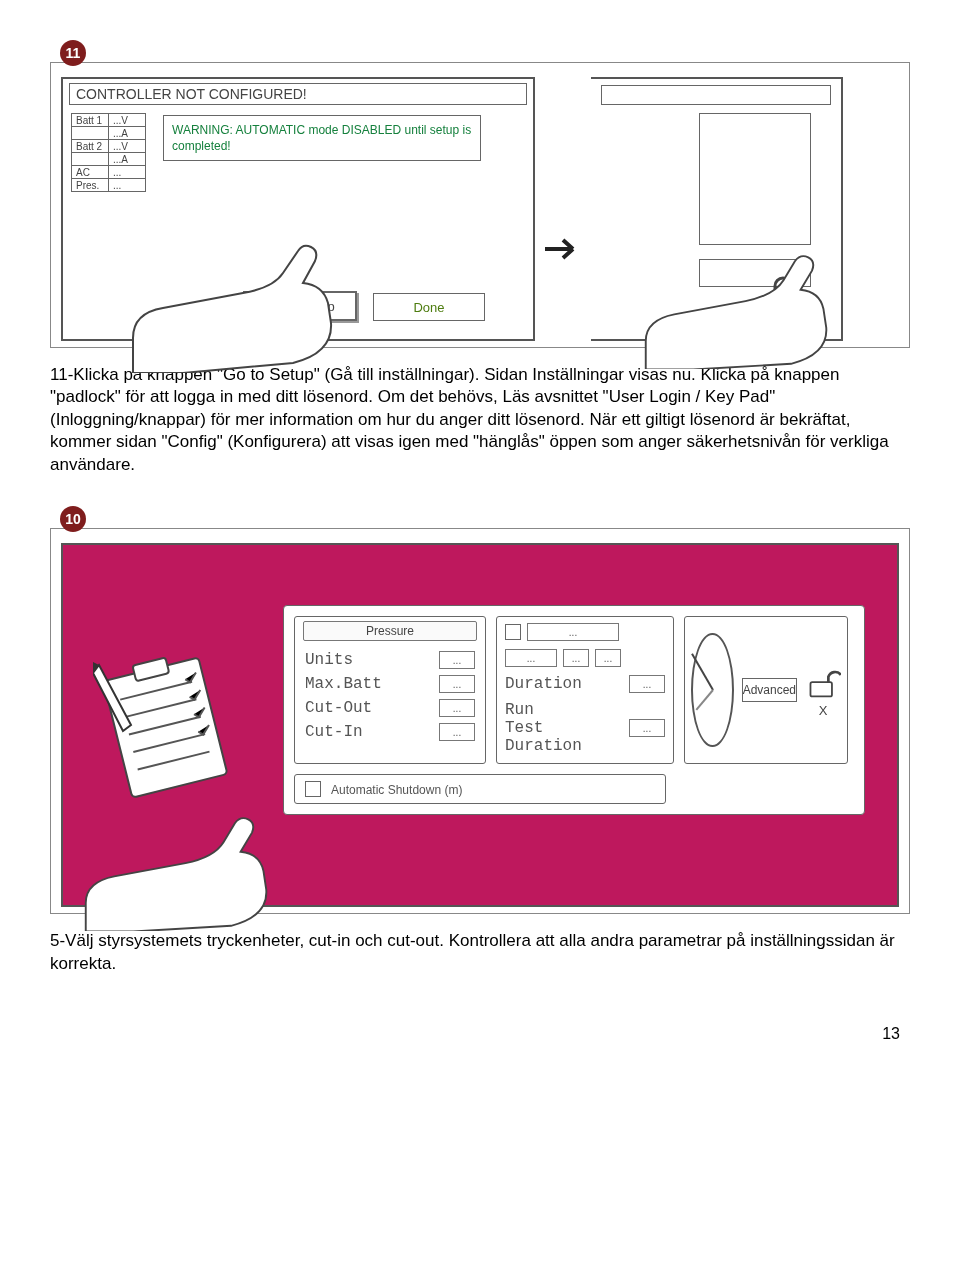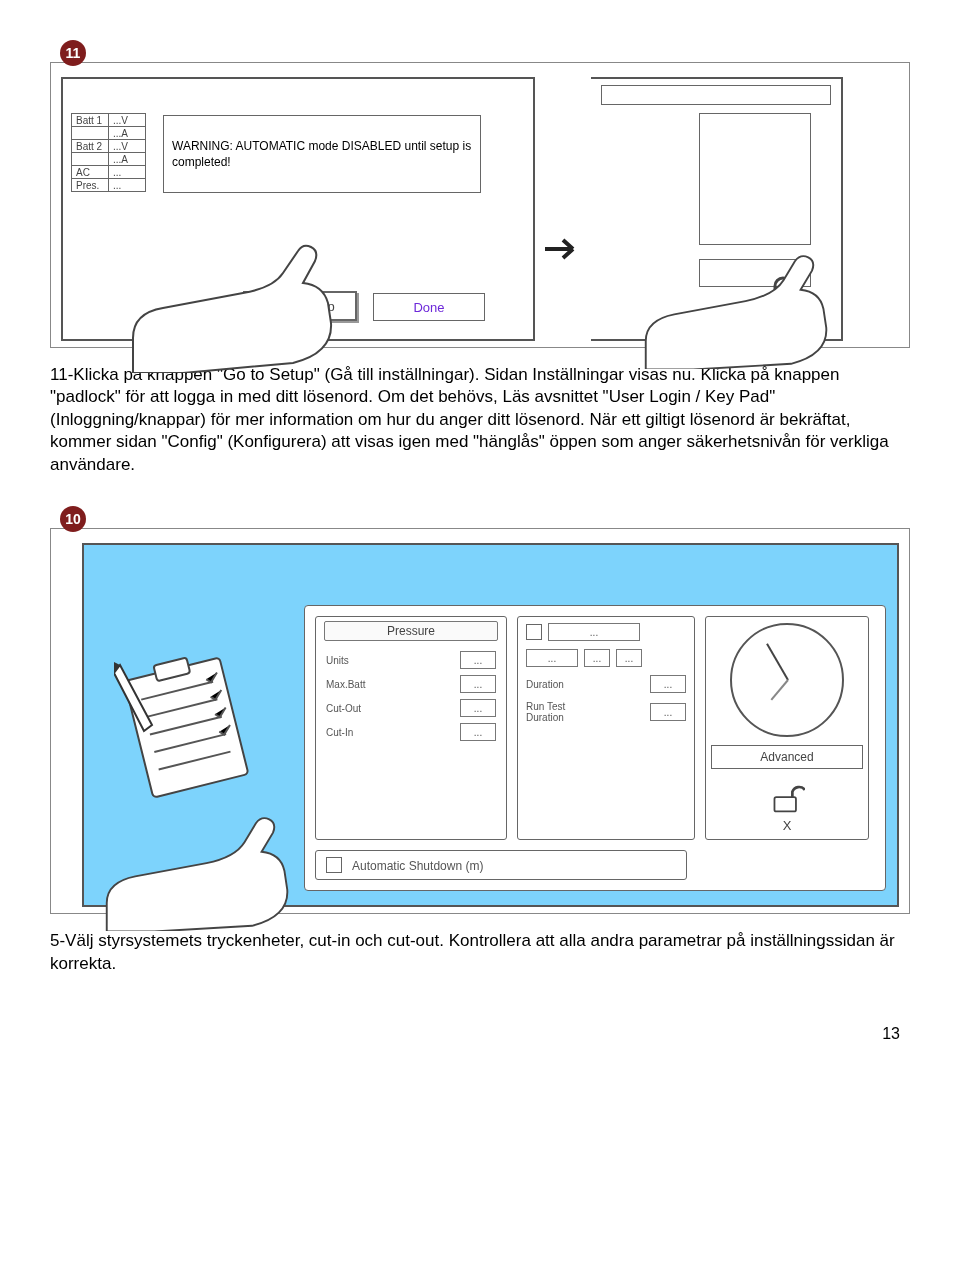--- a/index.html
+++ b/index.html
@@ -68,24 +68,24 @@
     color: #444;
     min-width: 28px;
     height: 12px;
     margin-top: 20px;
   }
   .fig11-warning {
     position: absolute;
     top: 36px; left: 100px;
     width: 300px;
     border: 1px solid #666;
-    padding: 22px 8px;
+    padding: 6px 8px;
     font-size: 12px;
     line-height: 1.35;
-    color: #000000;
+    color: #15803d;
   }
   .fig11-btn {
     position: absolute;
     bottom: 18px;
     width: 110px;
     height: 26px;
     border: 1px solid #666;
     display: flex;
     align-items: center;
     justify-content: center;
@@ -93,21 +93,21 @@
     color: #444;
     background: #fff;
   }
   .fig11-btn.setup {
     left: 180px;
     border-width: 2px;
     box-shadow: 2px 2px 0 #999;
   }
   .fig11-btn.done {
     left: 310px;
-    color: #6d28d9;
+    color: #4d7c0f;
   }
   .fig11-arrow {
     align-self: center;
     margin-top: 80px;
   }
   .fig11-right {
     border: 2px solid #555;
     width: 250px;
     height: 260px;
     border-left: none;
@@ -149,22 +149,21 @@
     line-height: 1.32;
     margin: 14px 0 30px 0;
     color: #000;
   }
 
   
   .fig12-inner {
     border: 2px solid #555;
     height: 360px;
     position: relative;
-    background: #7dd3fc;
-    margin-left: 21px;
+    background: #be185d;
   }
   .clipboard {
     position: absolute;
     left: 30px; top: 100px;
   }
   .config-panel {
     position: absolute;
     left: 220px; top: 60px;
     width: 560px;
     border: 1px solid #666;
@@ -187,36 +186,36 @@
     padding: 6px 10px 8px 10px;
     display:flex; flex-direction:column; gap:6px;
   }
   .cp-pressure .hdr {
     text-align:center; font-size:12px; color:#444;
     border:1px solid #777; border-radius:2px;
     margin:-2px -2px 4px -2px; padding:2px 0;
     background:#fafafa;
   }
   .cp-field { display:flex; align-items:center; justify-content:space-between; gap:6px;}
-  .cp-field .lab { font-size:10px; }
+  .cp-field .lab { font-size:16px;font-family:Liberation Mono, monospace; }
   .cp-val {
     border:1px solid #777; width:34px; height:16px;
     display:flex; align-items:center; justify-content:center;
     font-size:10px; color:#555;
   }
   .cp-mid {
     width:160px;
     padding:6px 8px 8px 8px;
     display:flex; flex-direction:column; gap:8px;
   }
   .cp-mid .top-line { display:flex; align-items:center; gap:6px;}
   .chk { width:14px; height:14px; border:1px solid #666; }
   .cp-gauge {
     width:150px; padding:6px;
-    display:flex; flex-direction:column; align-items:center; gap:8px;
+    display:flex; align-items:center; gap:8px;
   }
   .cp-gauge .dial {
     width:110px; height:110px; border:2px solid #555; border-radius:50%;
     position:relative; background:#fff;
   }
   .cp-gauge .needle {
     position:absolute; left:50%; top:50%;
     width:2px; height:42px; background:#444;
     transform-origin: top center;
     transform: rotate(150deg);
@@ -250,20 +249,21 @@
 <body>
 
 
 
 
 <div class="step-badge">11</div>
 <div class="figure-outer">
   <div class="fig11-row">
 
     <div class="fig11-left">
+      <div class="fig11-title">CONTROLLER NOT CONFIGURED!</div>
       <table class="fig11-table">
         <tbody>
             <tr>
               <td>Batt 1</td>
               <td>...V</td>
             </tr>
         <tr>
               <td></td>
               <td>...A</td>
             </tr>

